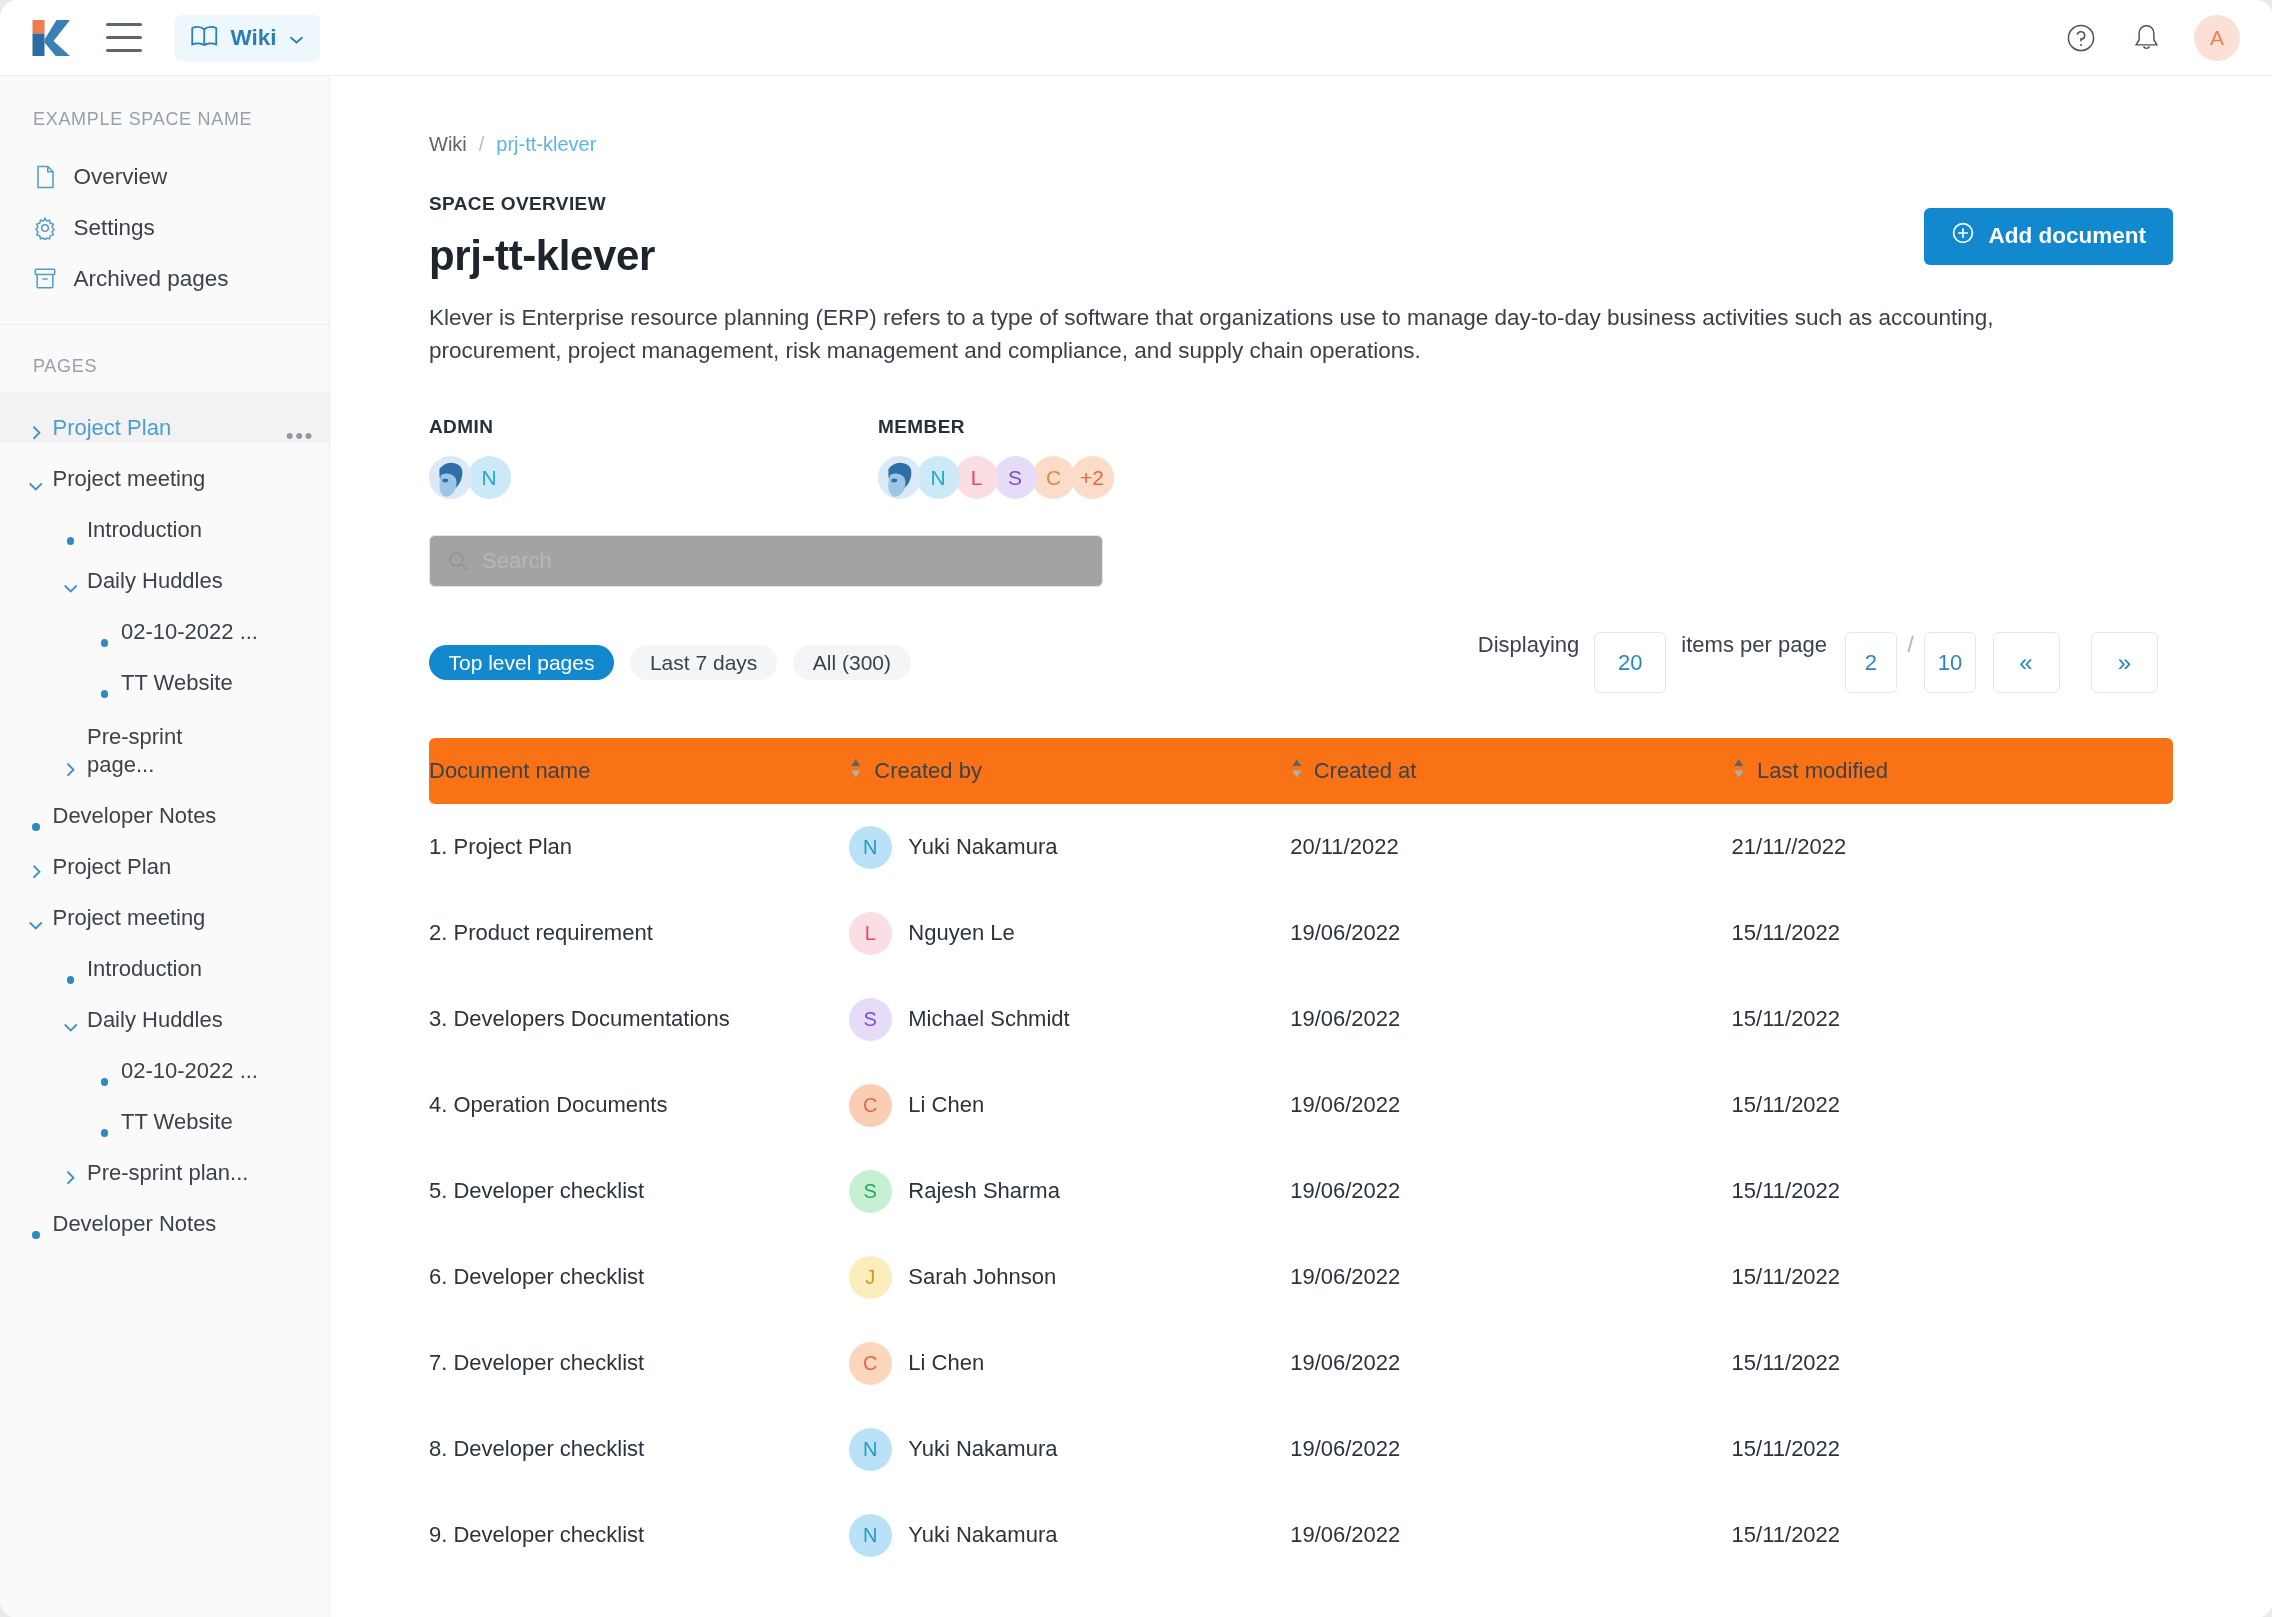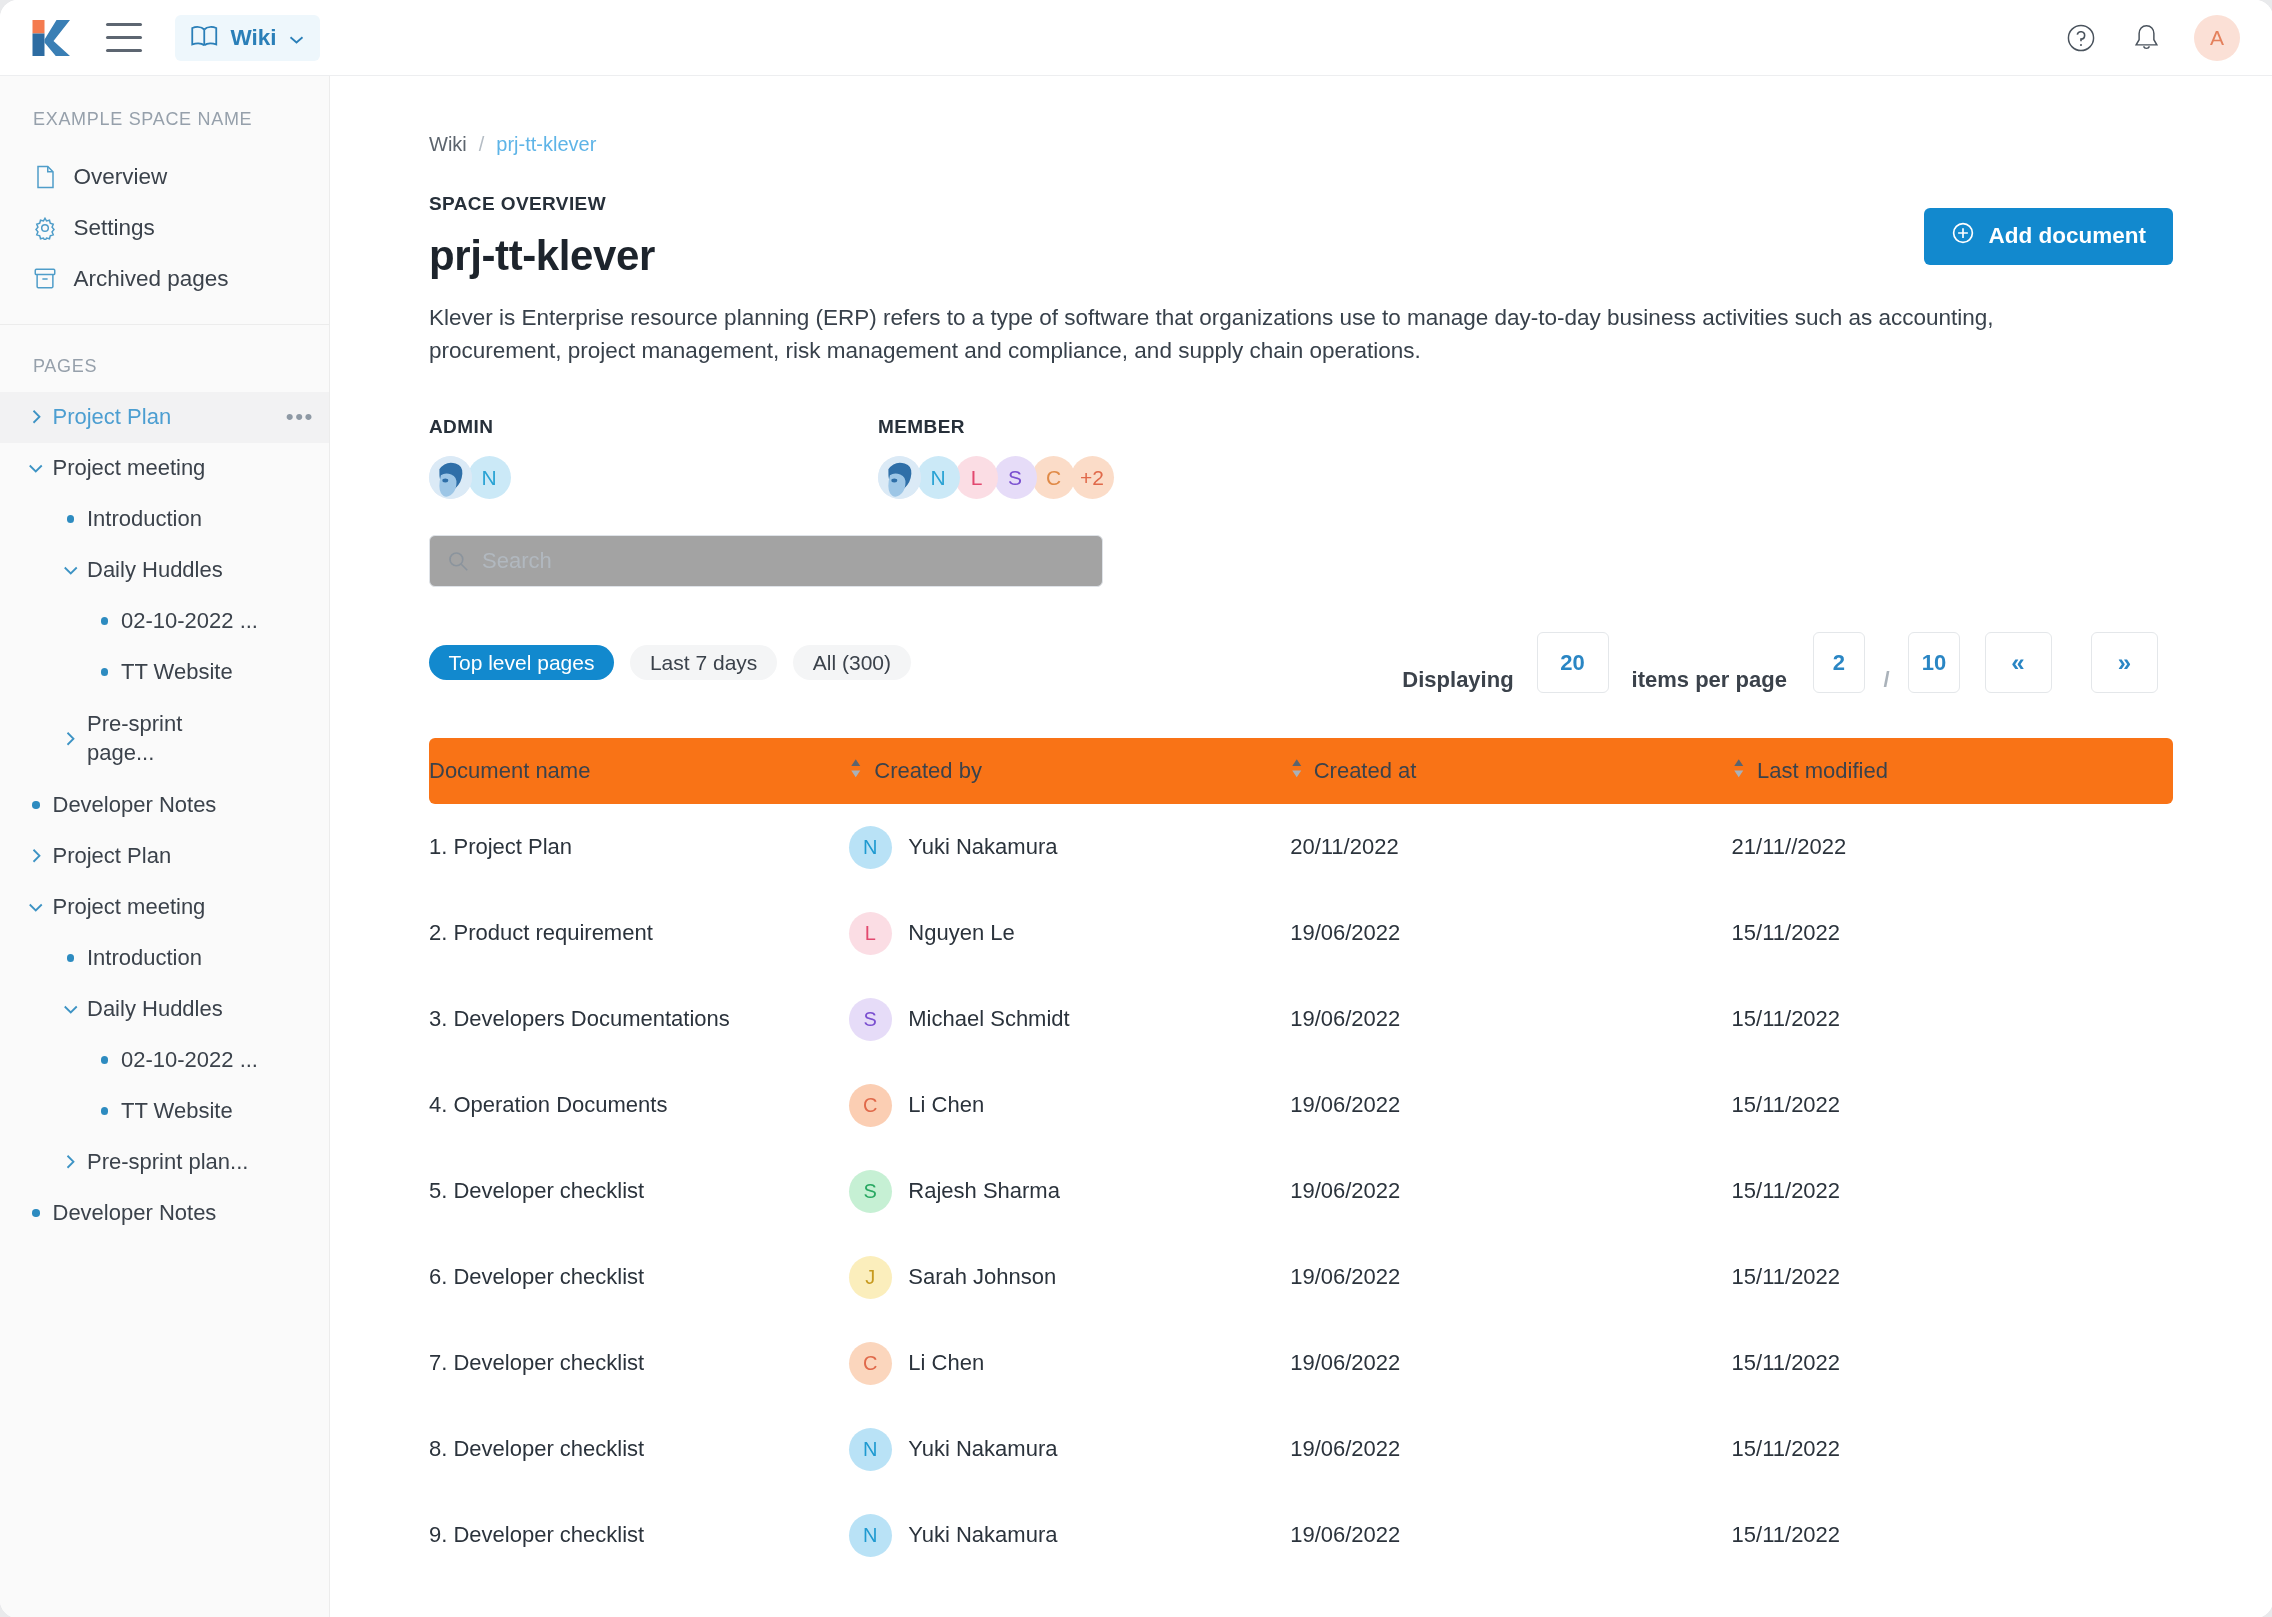--- a/index.html
+++ b/index.html
@@ -70,21 +70,21 @@
     display: flex; align-items: center; gap: 16.5px;
     height: 51px; padding-left: 33px; cursor: pointer;
   }
   .nav-item span.txt { font-size: 22.5px; color: #3b424b; }
   .nav-icon { width: 24px; height: 24px; flex: none; display: flex; align-items: center; justify-content: center; }
 
   .pages-label { padding-top: 31px; padding-bottom: 10.5px; }
 
   .tree { padding-top: 4.5px; }
   .tree-row {
-    display: flex; align-items: center;
+    display: flex; align-items: flex-end;
     min-height: 51px; cursor: pointer; position: relative;
     padding-right: 15px;
   }
   .tree-row.active { background: #f2f2f3; }
   .tree-row .tlabel { font-size: 22px; color: #3b424b; line-height: 1.28; }
   .tree-row.active .tlabel { color: #4c9ed1; }
   .tw { width: 33px; flex: none; display: flex; align-items: center; justify-content: center; }
   .dotmark { width: 7.5px; height: 7.5px; border-radius: 50%; background: #2d8bc0; }
   .ellipsis { margin-left: auto; color: #8e99a4; font-size: 22.5px; letter-spacing: 1.5px; line-height: 0.6; }
 
@@ -141,21 +141,21 @@
   .filterbar { display: flex; align-items: center; margin: 45px 99px 0 99px; }
   .chip {
     height: 35px; padding: 0 19.5px; border-radius: 22px;
     display: flex; align-items: center; font-size: 21px;
     margin-right: 16.5px; cursor: pointer; border: none;
     font-family: "Liberation Sans", sans-serif;
   }
   .chip.on { background: #1289ce; color: #ffffff; }
   .chip.off { background: #f4f5f6; color: #3b424b; }
 
-  .pager { margin-left: auto; display: flex; align-items: flex-end; gap: 8px; font-weight: bold; }
+  .pager { margin-left: auto; display: flex; align-items: flex-start; gap: 0; }
   .pager .ptxt { font-size: 22px; color: #3b424b; }
   .pbox {
     width: 72px; height: 61px; border: 0.7px solid #e4e7ea; border-radius: 6px;
     background: #fff; display: flex; align-items: center; justify-content: center;
     font-size: 22px; color: #2a86c4; margin: 0 15px; cursor: pointer;
     font-family: "Liberation Sans", sans-serif;
   }
   .pbox.sm { width: 52px; margin: 0; }
   .pslash { font-size: 22px; color: #aab2ba; margin: 0 10.5px; }
   .pbox.arrow { width: 67px; margin-left: 16.5px; color: #2a86c4; font-size: 24px; }

